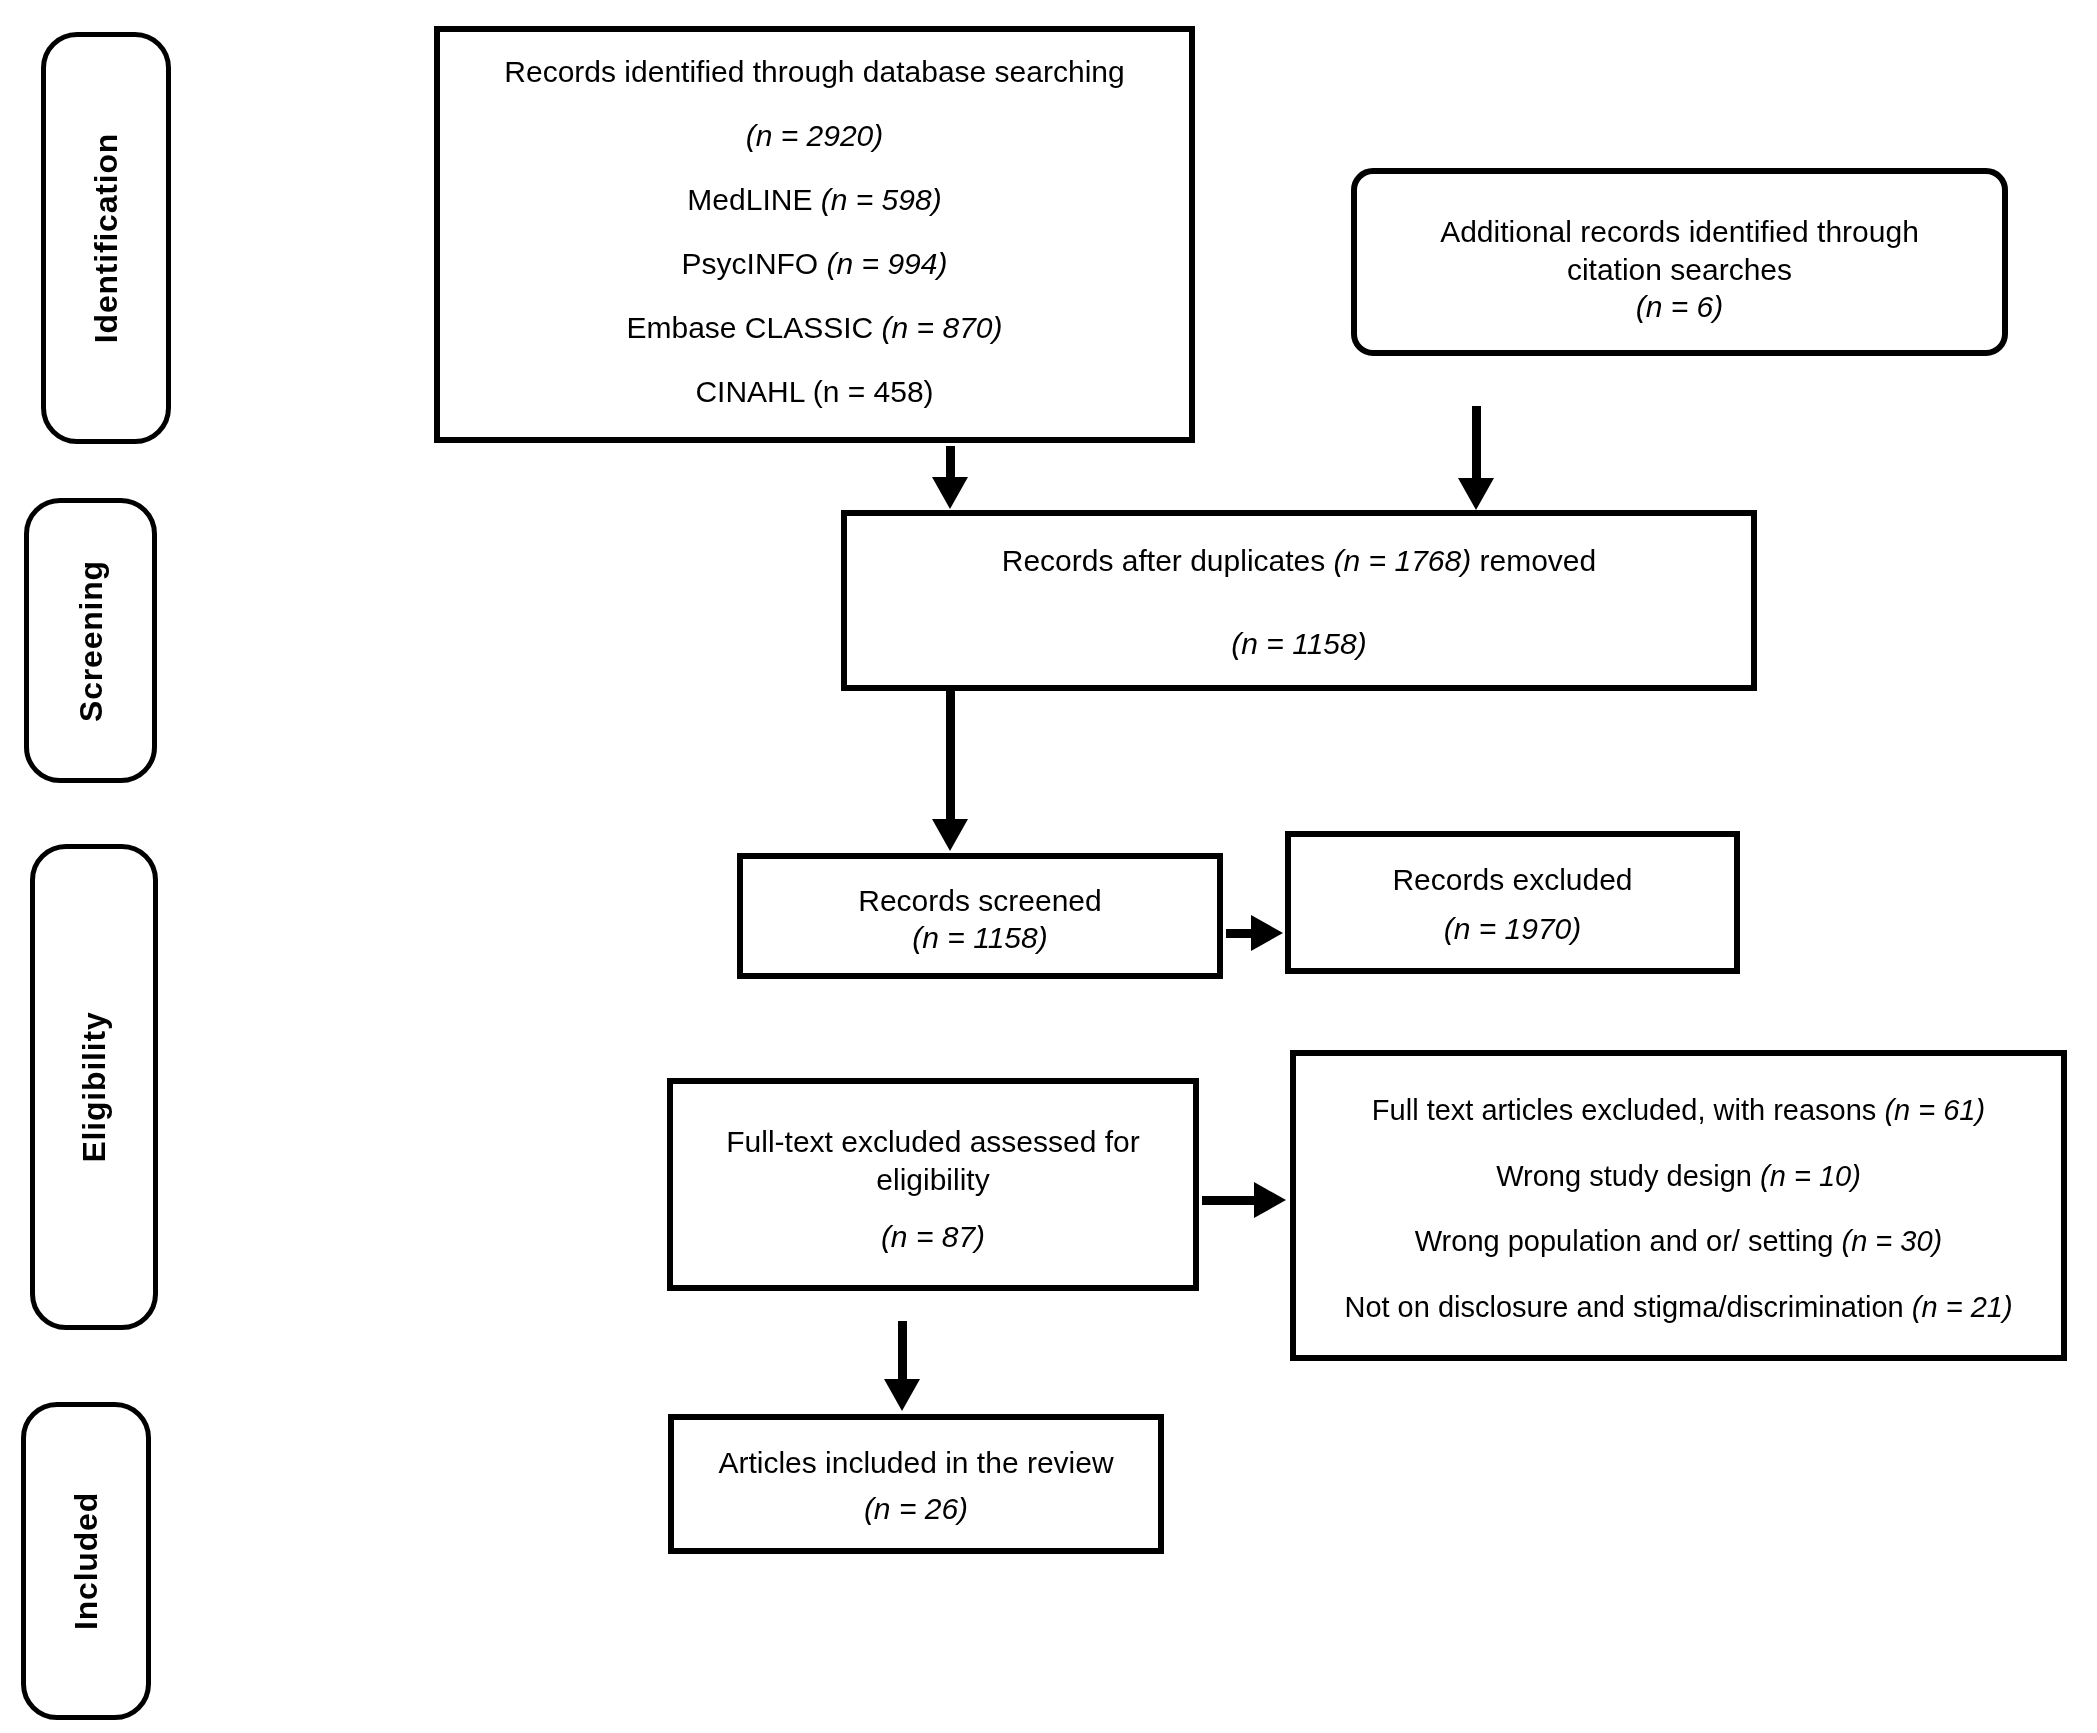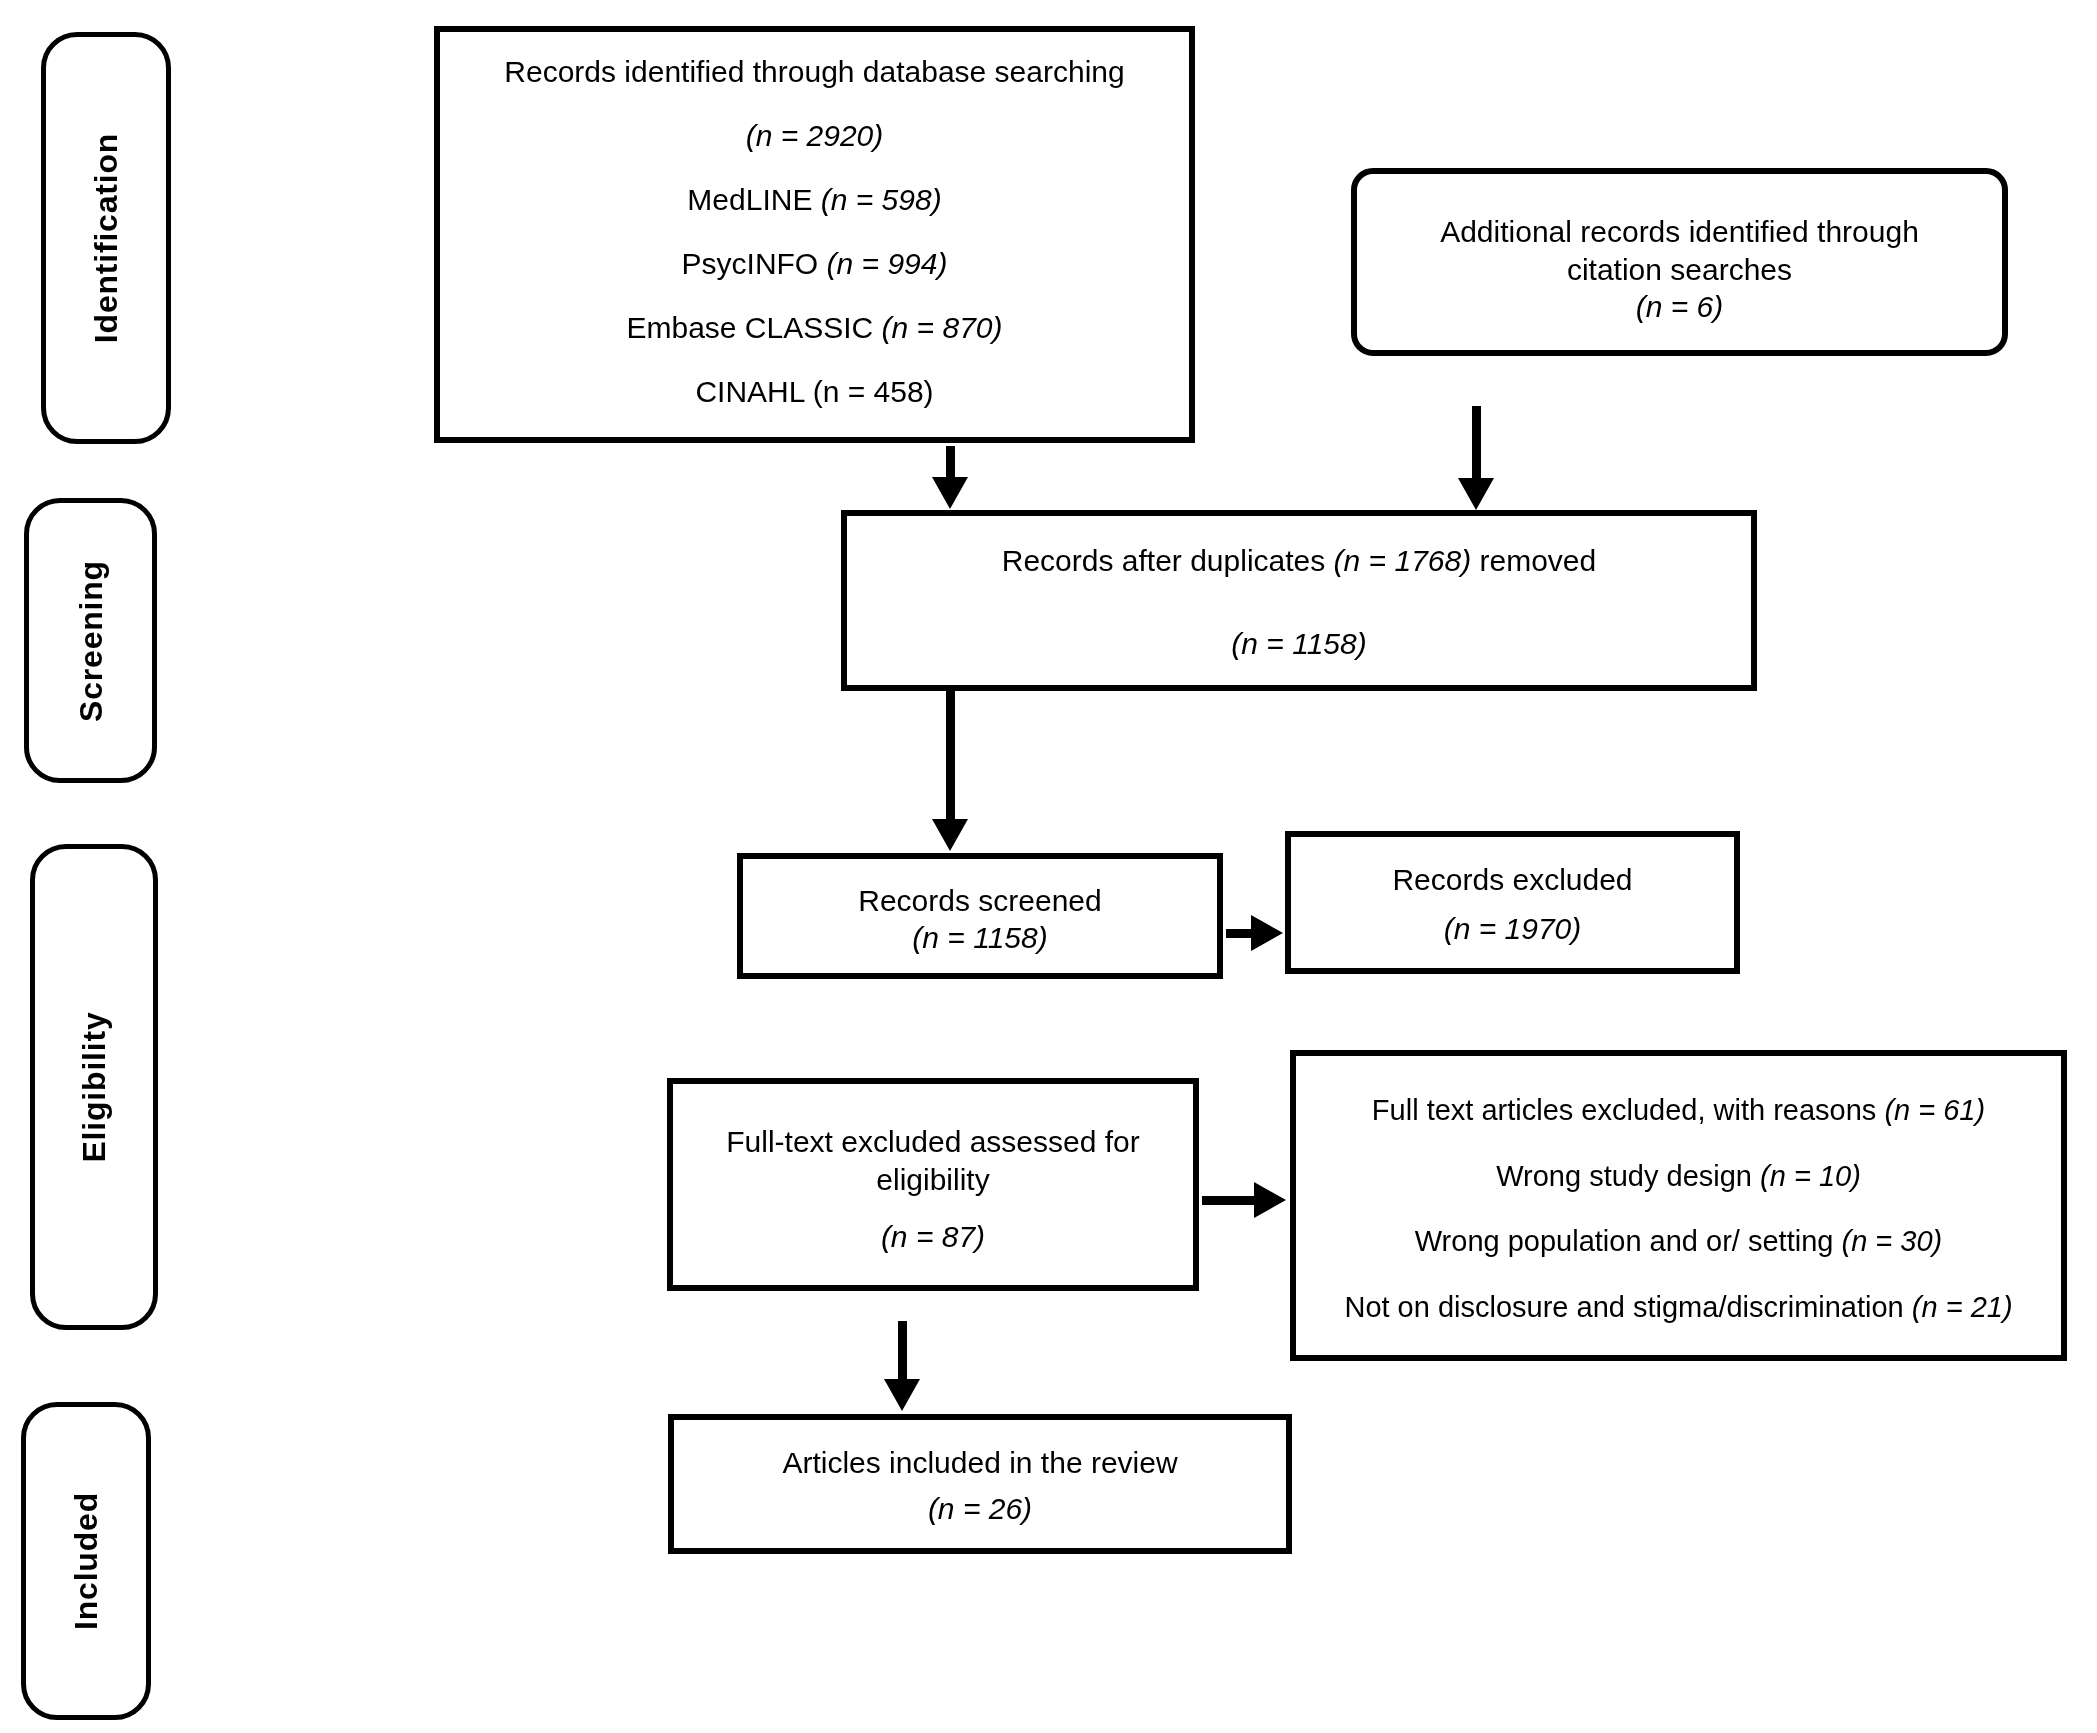--- a/index.html
+++ b/index.html
@@ -46,21 +46,21 @@
   .fbox .it, .it { font-style: italic; }
   .group { display: flex; flex-direction: column; align-items: center; }
   
   #box-identified        { left: 434px;  top: 26px;   width: 761px; height: 417px; padding: 21px 11.3px 26px; }
   #box-additional        { left: 1351px; top: 168px;  width: 657px;  height: 188px; padding: 39px 11.3px 39px; border-radius: 22px; }
   #box-duplicates        { left: 841px; top: 510px;  width: 916px; height: 181px; padding: 26px 11.3px 22.6px; }
   #box-screened          { left: 737px;  top: 853px; width: 486px;  height: 126px; padding: 22.6px 11.3px 19.6px; }
   #box-excluded          { left: 1285px; top: 831px; width: 455px;  height: 143px; padding: 24px 24px 21px; }
   #box-assessed          { left: 667px;  top: 1078px; width: 532px;  height: 213px; padding: 39px 11.3px 30px; }
   #box-fulltext-excluded { left: 1290px; top: 1050px; width: 777px; height: 311px; padding: 36px 15px 30px; font-size: 29px; }
-  #box-included          { left: 668px;  top: 1414px; width: 624px;  height: 140px; padding: 24px 11.3px 21px; }
+  #box-included          { left: 668px;  top: 1414px; width: 496px;  height: 140px; padding: 24px 11.3px 21px; }
   
   .varrow {
     position: absolute;
     display: flex;
     flex-direction: column;
     align-items: center;
   }
   .varrow .shaft { width: 9px; background: #000000; flex: 1; }
   .varrow .head {
     width: 0; height: 0;

